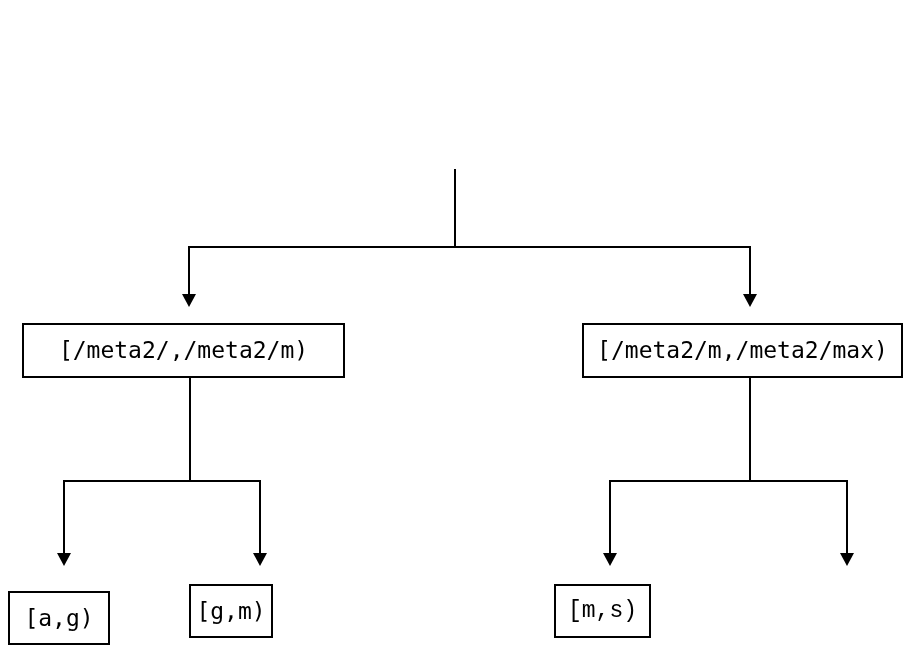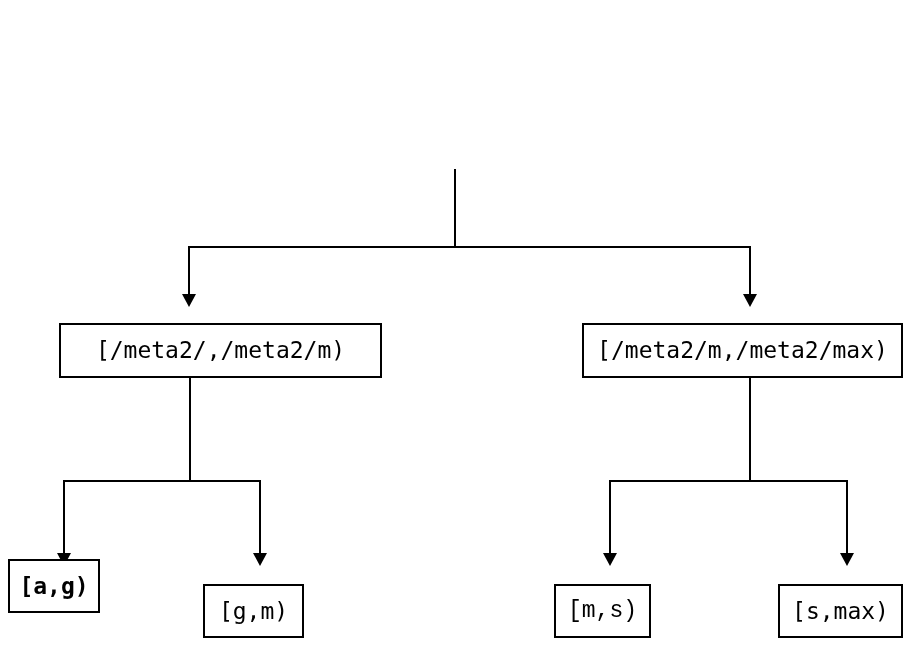--- a/index.html
+++ b/index.html
@@ -29,24 +29,24 @@
     background: #ffffff;
     display: flex;
     align-items: center;
     justify-content: center;
     color: #000000;
     font-size: 23px;
     line-height: 1;
     white-space: nowrap;
   }
   #node-root        { left: 260px; top: 13px;  width: 379px; height: 156px; }
-  #node-left        { left: 22px;  top: 323px; width: 323px; height: 55px; margin-left: 37px; }
+  #node-left        { left: 22px;  top: 323px; width: 323px; height: 55px; }
   #node-right       { left: 582px; top: 323px; width: 321px; height: 55px; text-align: center; }
-  #node-left-left   { left: 8px;   top: 559px; width: 92px; height: 54px; font-weight: bold; }
-  #node-left-right  { left: 203px; top: 584px; width: 101px;  height: 54px; text-align: center; }
+  #node-left-left   { left: 8px;   top: 591px; width: 102px; height: 54px; }
+  #node-left-right  { left: 189px; top: 584px; width: 84px;  height: 54px; text-align: center; }
   #node-right-left  { left: 554px; top: 584px; width: 97px;  height: 54px; font-family: Liberation Mono, monospace; }
   #node-right-right { left: 778px; top: 584px; width: 125px; height: 54px; }
   .edge-line {
     stroke: #000000;
     stroke-width: 2;
     fill: none;
   }
   .arrowhead {
     fill: #000000;
     stroke: none;
@@ -101,17 +101,14 @@
   </div>
 
   <div class="node" id="node-left-right">
     <span>[g,m)</span>
   </div>
 
   <div class="node" id="node-right-left">
     <span>[m,s)</span>
   </div>
 
-  <div class="node" id="node-right-right">
-    <span>[s,max)</span>
-  </div>
 
 </div>
 
 </body></html>

